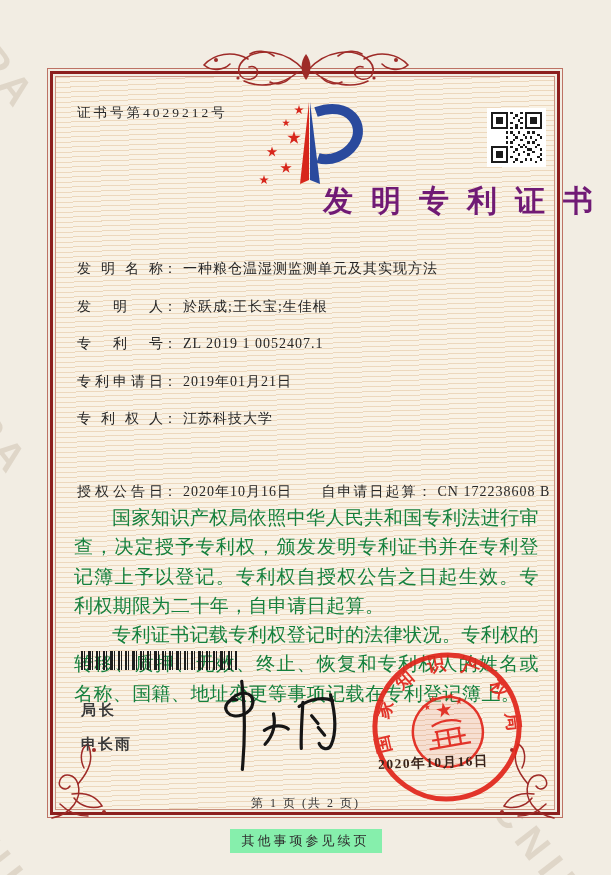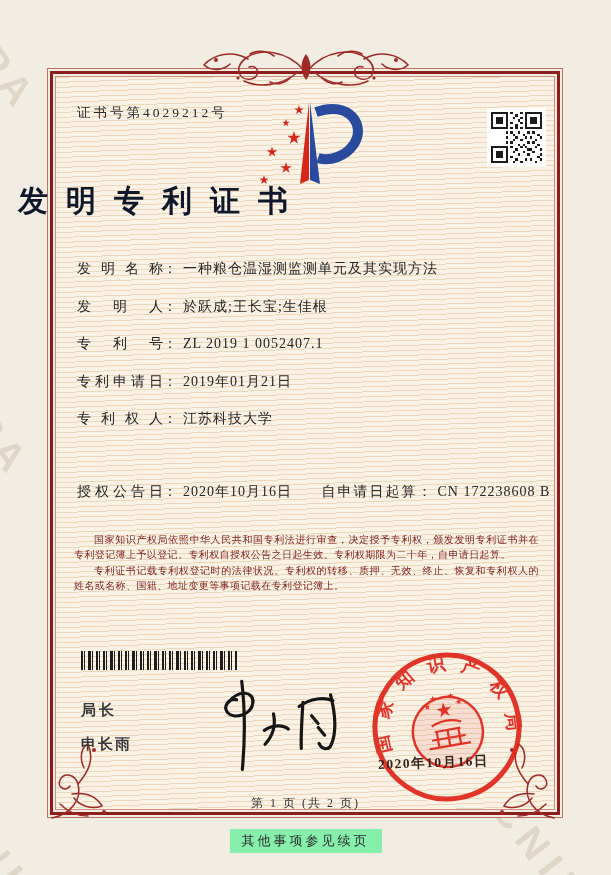--- a/index.html
+++ b/index.html
@@ -39,32 +39,32 @@
   .corner.bl{left:42px;top:726px;}
   .corner.br{left:472px;top:726px;transform:scaleX(1);}
   .content{position:absolute;inset:0;z-index:4;}
   .cert-no{position:absolute;left:77px;top:104px;font-size:13.5px;letter-spacing:3px;color:#2b2b2b;}
   .logo{position:absolute;left:242px;top:96px;}
   .qr{
     position:absolute;left:487px;top:108px;width:51px;height:51px;
     background:#ffffff;padding:4px;
   }
   .doc-title{
-    position:absolute;left:0;right:0;top:181px;text-align:left;
+    position:absolute;left:0;right:0;top:181px;text-align:right;
     font-size:30px;font-weight:bold;letter-spacing:18px;padding-left:18px;
-    color:#0f172a;
+    color:#701a75;
   }
   .frow{position:absolute;left:77px;width:468px;font-size:14px;color:#262626;white-space:nowrap;}
   .flabel{display:inline-block;width:86px;text-align:justify;text-align-last:justify;vertical-align:top;}
   .fcolon{display:inline-block;margin-right:6px;}
   .fvalue{letter-spacing:1px;}
   .fpair2{margin-left:26px;}
   .paras{
-    position:absolute;left:74px;top:532px;width:465px;
-    font-size:10px;line-height:1.54;text-align:justify;color:#7f1d1d;
+    position:absolute;left:74px;top:503px;width:465px;
+    font-size:19px;line-height:1.54;text-align:justify;color:#15803d;
   }
   .paras p{margin:0;text-indent:2em;letter-spacing:0.4px;}
   .barcode{
     position:absolute;left:81px;top:651px;width:157px;height:19px;
     background:repeating-linear-gradient(90deg,
       #1d1d1d 0 2px, rgba(0,0,0,0) 2px 3px,
       #1d1d1d 3px 4px, rgba(0,0,0,0) 4px 7px,
       #1d1d1d 7px 10px, rgba(0,0,0,0) 10px 11px,
       #1d1d1d 11px 12px, rgba(0,0,0,0) 12px 15px,
       #1d1d1d 15px 17px, rgba(0,0,0,0) 17px 18px,

